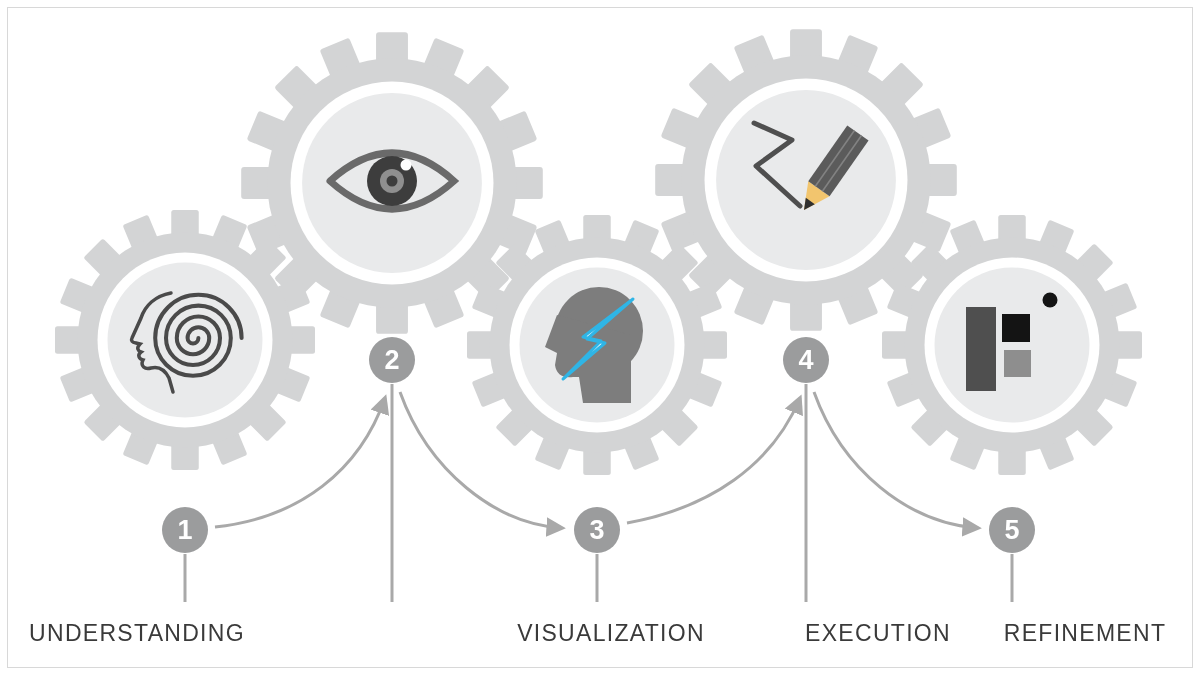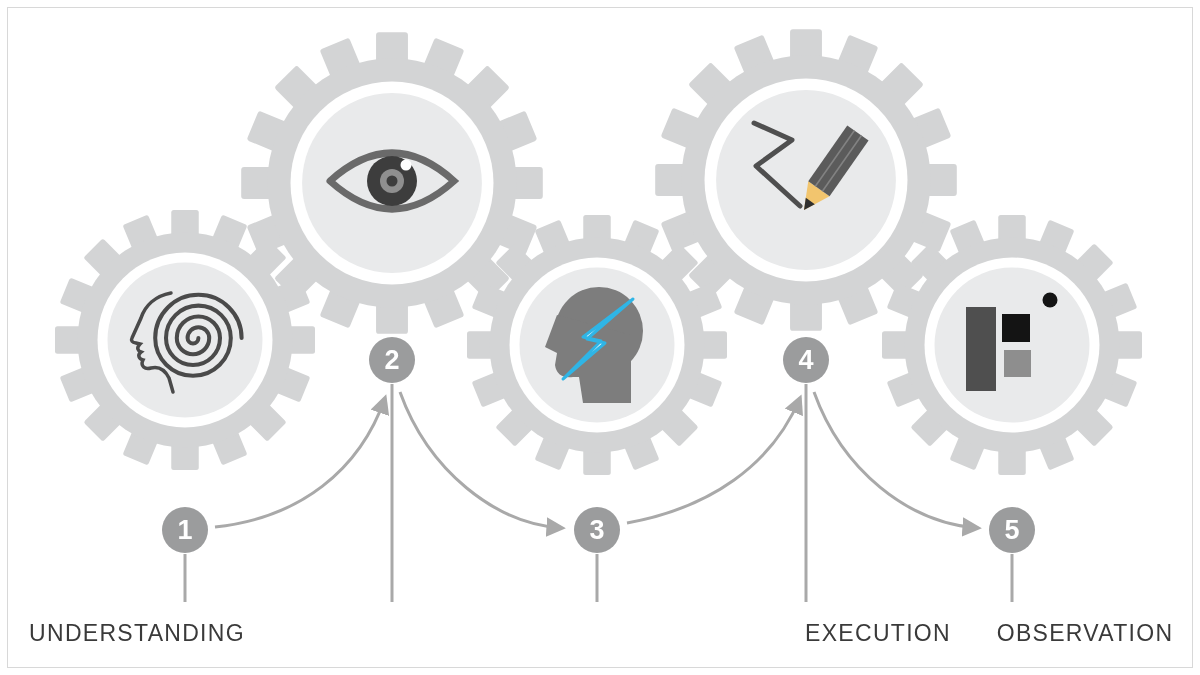--- a/index.html
+++ b/index.html
@@ -146,17 +146,18 @@
     </g>
   </svg>
 
   <div class="num-circle" style="left:185px;top:530px">1</div>
   <div class="num-circle" style="left:392px;top:360px">2</div>
   <div class="num-circle" style="left:597px;top:530px">3</div>
   <div class="num-circle" style="left:806px;top:360px">4</div>
   <div class="num-circle" style="left:1012px;top:530px">5</div>
 
   <div class="step-label" style="left:137px">UNDERSTANDING</div>
+  <div class="step-label" style="left:611px">VISUALIZATION</div>
   <div class="step-label" style="left:878px">EXECUTION</div>
-  <div class="step-label" style="left:1085px">OBSERVATION</div>
+  <div class="step-label" style="left:1085px">REFINEMENT</div>
 
   <div class="frame"></div>
 </div>
 
 </body></html>

